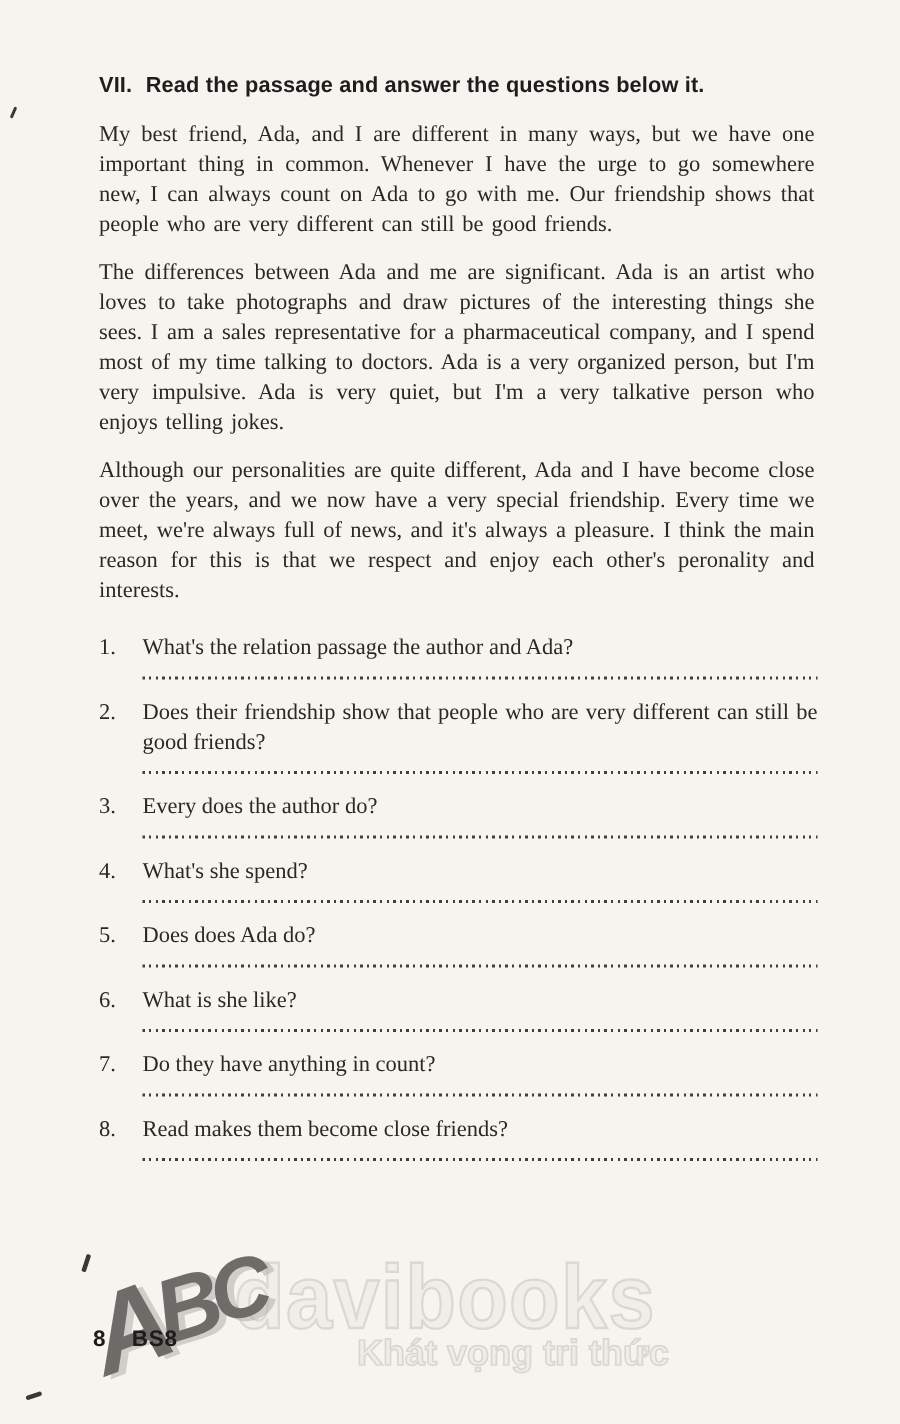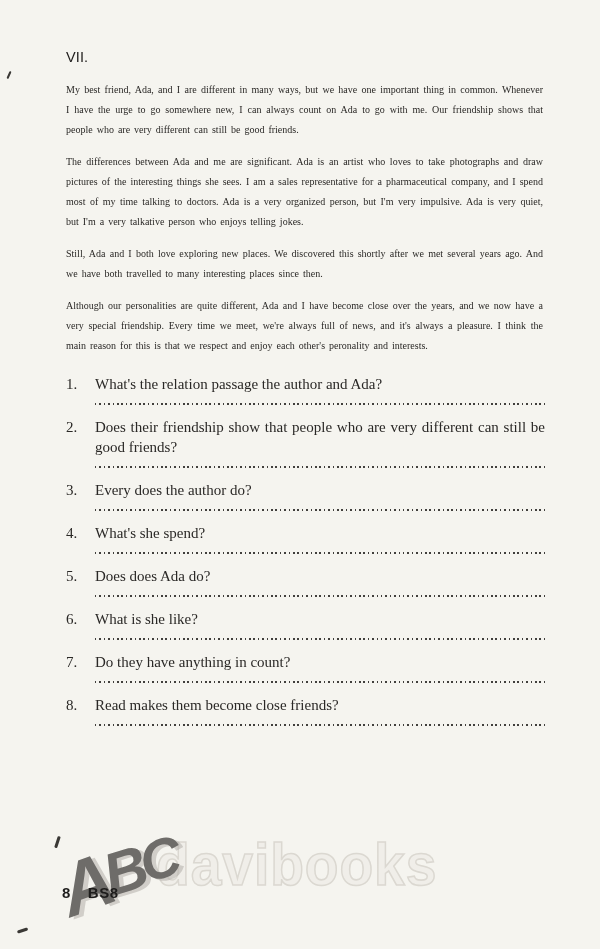--- a/index.html
+++ b/index.html
@@ -12,31 +12,31 @@
     color:#2a2826;
   }
   .page{
     box-sizing:border-box;
     width:600px;height:949px;
     padding:48px 55px 0 66px;
     position:relative;
   }
   .heading{
     font-family:"Liberation Sans","DejaVu Sans",sans-serif;
-    font-weight:normal;
+    font-weight:bold;
     font-size:14.5px;
     color:#1f1d1c;
     display:flex;
     margin:0 0 14px 0;
     line-height:18px;
     letter-spacing:.1px;
   }
   .heading .hnum{margin-right:9px;}
   .para{
-    font-size:10px;
+    font-size:15px;
     line-height:20px;
     text-align:justify;
     margin:0 2px 12px 0;
     word-spacing:1.5px;
   }
   .questions{margin-top:18px;}
   .question{margin:0;}
   .q-row{
     display:flex;
     font-size:15px;
@@ -102,26 +102,26 @@
   .mark-logo{left:56px;top:836px;width:2.5px;height:12px;transform:rotate(18deg);}
   .mark-bottom{left:17px;top:929px;width:11px;height:2.5px;transform:rotate(-18deg);border-radius:2px;}
 </style>
 </head>
 <body>
 
 <div class="page">
 
   <h2 class="heading">
     <span class="hnum">VII.</span>
+    <span>Read the passage and answer the questions below it.</span>
   </h2>
 
   <div>
     <p class="para">My best friend, Ada, and I are different in many ways, but we have one important thing in common. Whenever I have the urge to go somewhere new, I can always count on Ada to go with me. Our friendship shows that people who are very different can still be good friends.</p>
     <p class="para">The differences between Ada and me are significant. Ada is an artist who loves to take photographs and draw pictures of the interesting things she sees. I am a sales representative for a pharmaceutical company, and I spend most of my time talking to doctors. Ada is a very organized person, but I'm very impulsive. Ada is very quiet, but I'm a very talkative person who enjoys telling jokes.</p>
-    <p class="para">Still, Ada and I both love exploring new places. We discovered this shortly after we met several years ago. And we have both travelled to many interesting places since then.</p>
     <p class="para">Although our personalities are quite different, Ada and I have become close over the years, and we now have a very special friendship. Every time we meet, we're always full of news, and it's always a pleasure. I think the main reason for this is that we respect and enjoy each other's peronality and interests.</p>
   </div>
 
   <div class="questions">
 
     <div class="question">
       <div class="q-row">
         <span class="q-num">1.</span>
         <span class="q-text">What's the relation passage the author and Ada?</span>
       </div>
@@ -181,20 +181,21 @@
         <span class="q-num">8.</span>
         <span class="q-text">Read makes them become close friends?</span>
       </div>
       <div class="answer-line"></div>
     </div>
 
   </div>
 
   <div class="footer">
     <div class="wm-title">davibooks</div>
+    <div class="wm-slogan">Khát vọng tri thức</div>
     <div class="logo">
       <span class="ltr l-a">A</span>
       <span class="ltr l-b">B</span>
       <span class="ltr l-c">C</span>
     </div>
     <div class="page-id">
       <span>8</span>
       <span>BS8</span>
     </div>
   </div>

